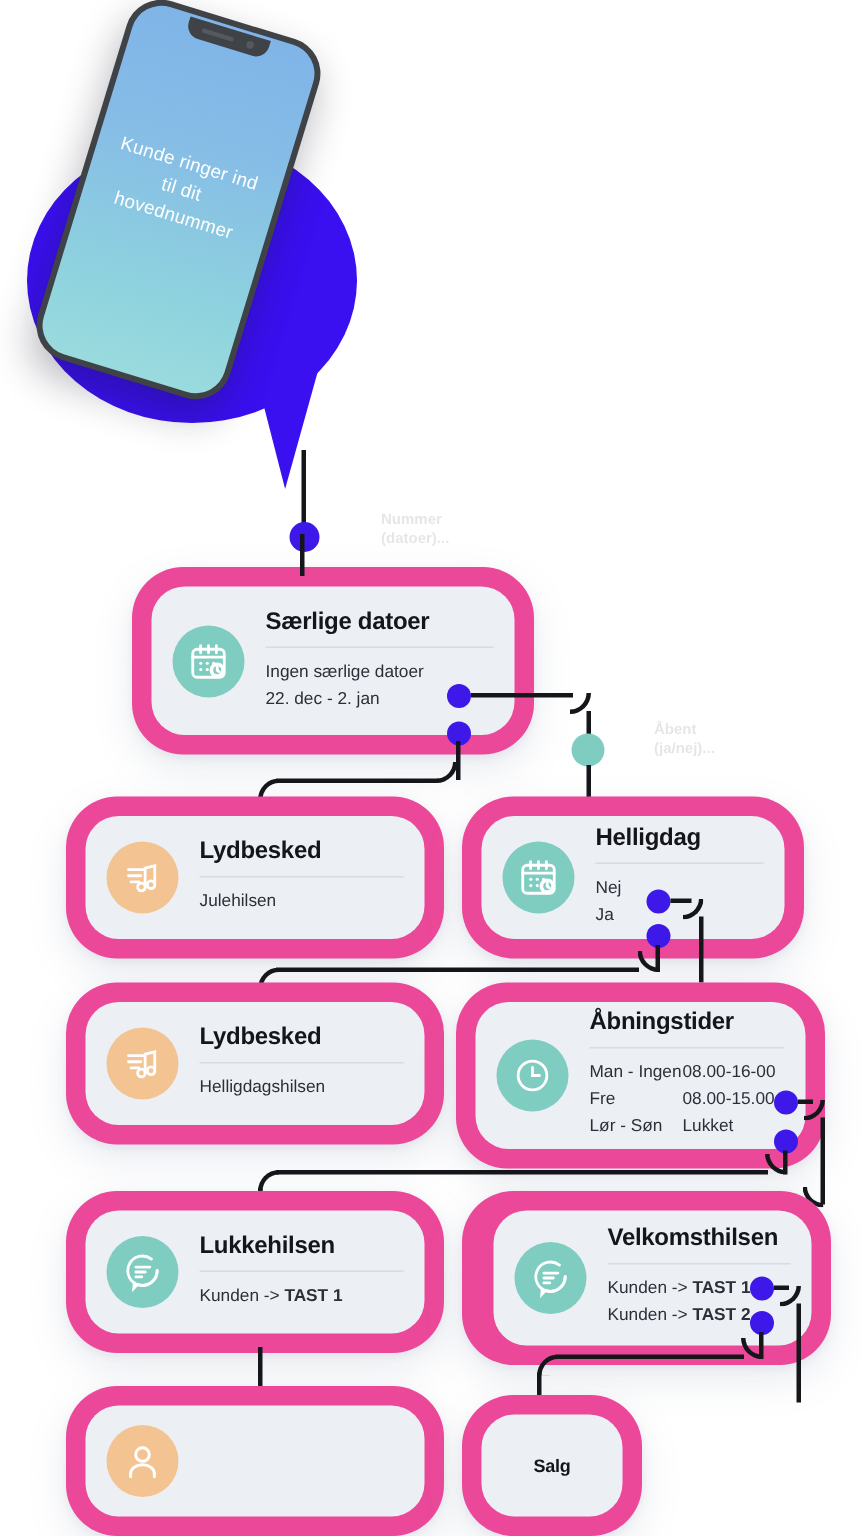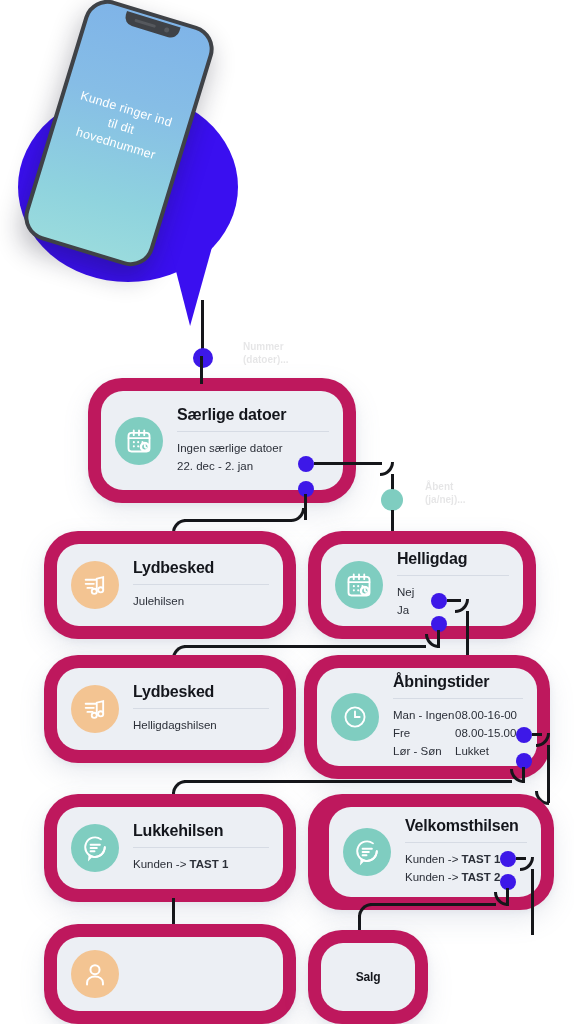--- a/index.html
+++ b/index.html
@@ -53,21 +53,21 @@
     background:#55585d; border-radius:50%;
   }
   .phone-text {
     color:#fff; font-size:12.5px; line-height:1.45; text-align:center;
     font-weight:400; letter-spacing:.2px; padding:0 10px; margin-top:-14px;
   }
 
   
   .card {
     position:absolute;
-    background:#be185d;
+    background:#ec4899;
     border-radius:34px;
     box-shadow: 0 10px 26px rgba(120,130,160,.16), 0 2px 6px rgba(120,130,160,.10);
     padding:13px;
   }
   .card-inner {
     width:100%; height:100%;
     background:#eceff4;
     border-radius:22px;
     display:flex; align-items:center;
     padding:12px 14px;
@@ -106,21 +106,21 @@
   .c-bl { border-top:none; border-right:none; border-radius:0 0 0 14px; }
   .c-tl { border-bottom:none; border-right:none; border-radius:14px 0 0 0; }
 
   .dot { position:absolute; border-radius:50%; }
   .dot-blue { background:#3d18e8; width:16px; height:16px; }
   .dot-teal { background:#7fcdc0; width:22px; height:22px; }
   .dot-blue-lg { background:#3d18e8; width:20px; height:20px; }
 
   .ghost-label {
     position:absolute; font-size:10px; line-height:1.25; font-weight:600;
-    color:#0b0b16; opacity:.10; white-space:nowrap;
+    color:#0b0b16; opacity:.10; white-space:nowrap;margin-left:11px;
   }
   svg.glyph { width:28px; height:28px; display:block; }
 </style>
 </head>
 <body>
 
 <div id="stage">
 
   <div class="bubble-wrap">
     <div class="bubble"></div>

